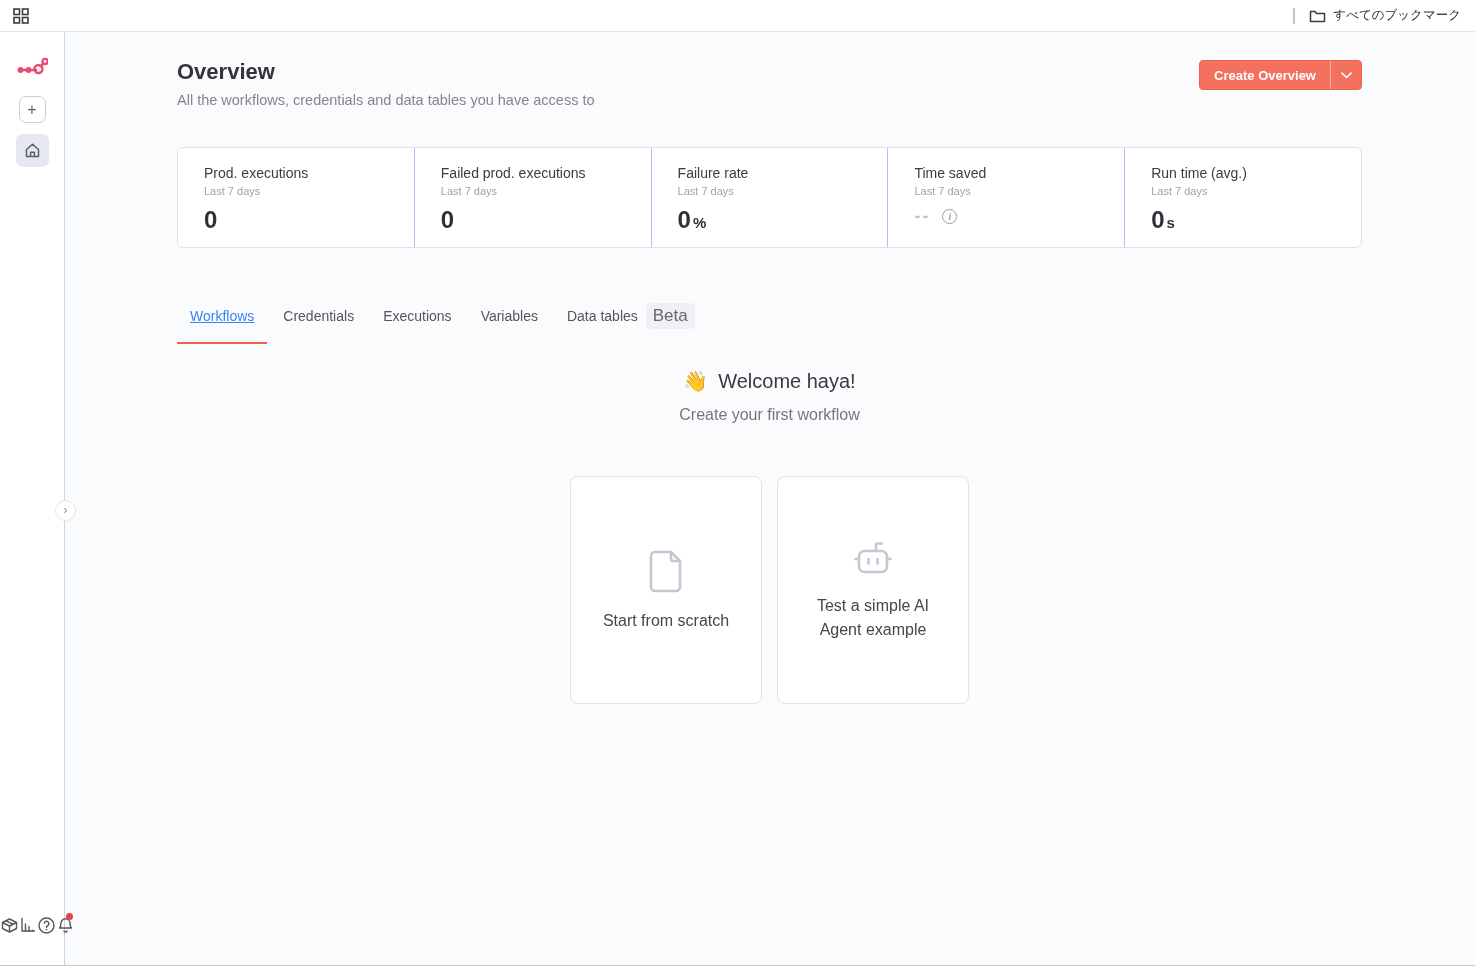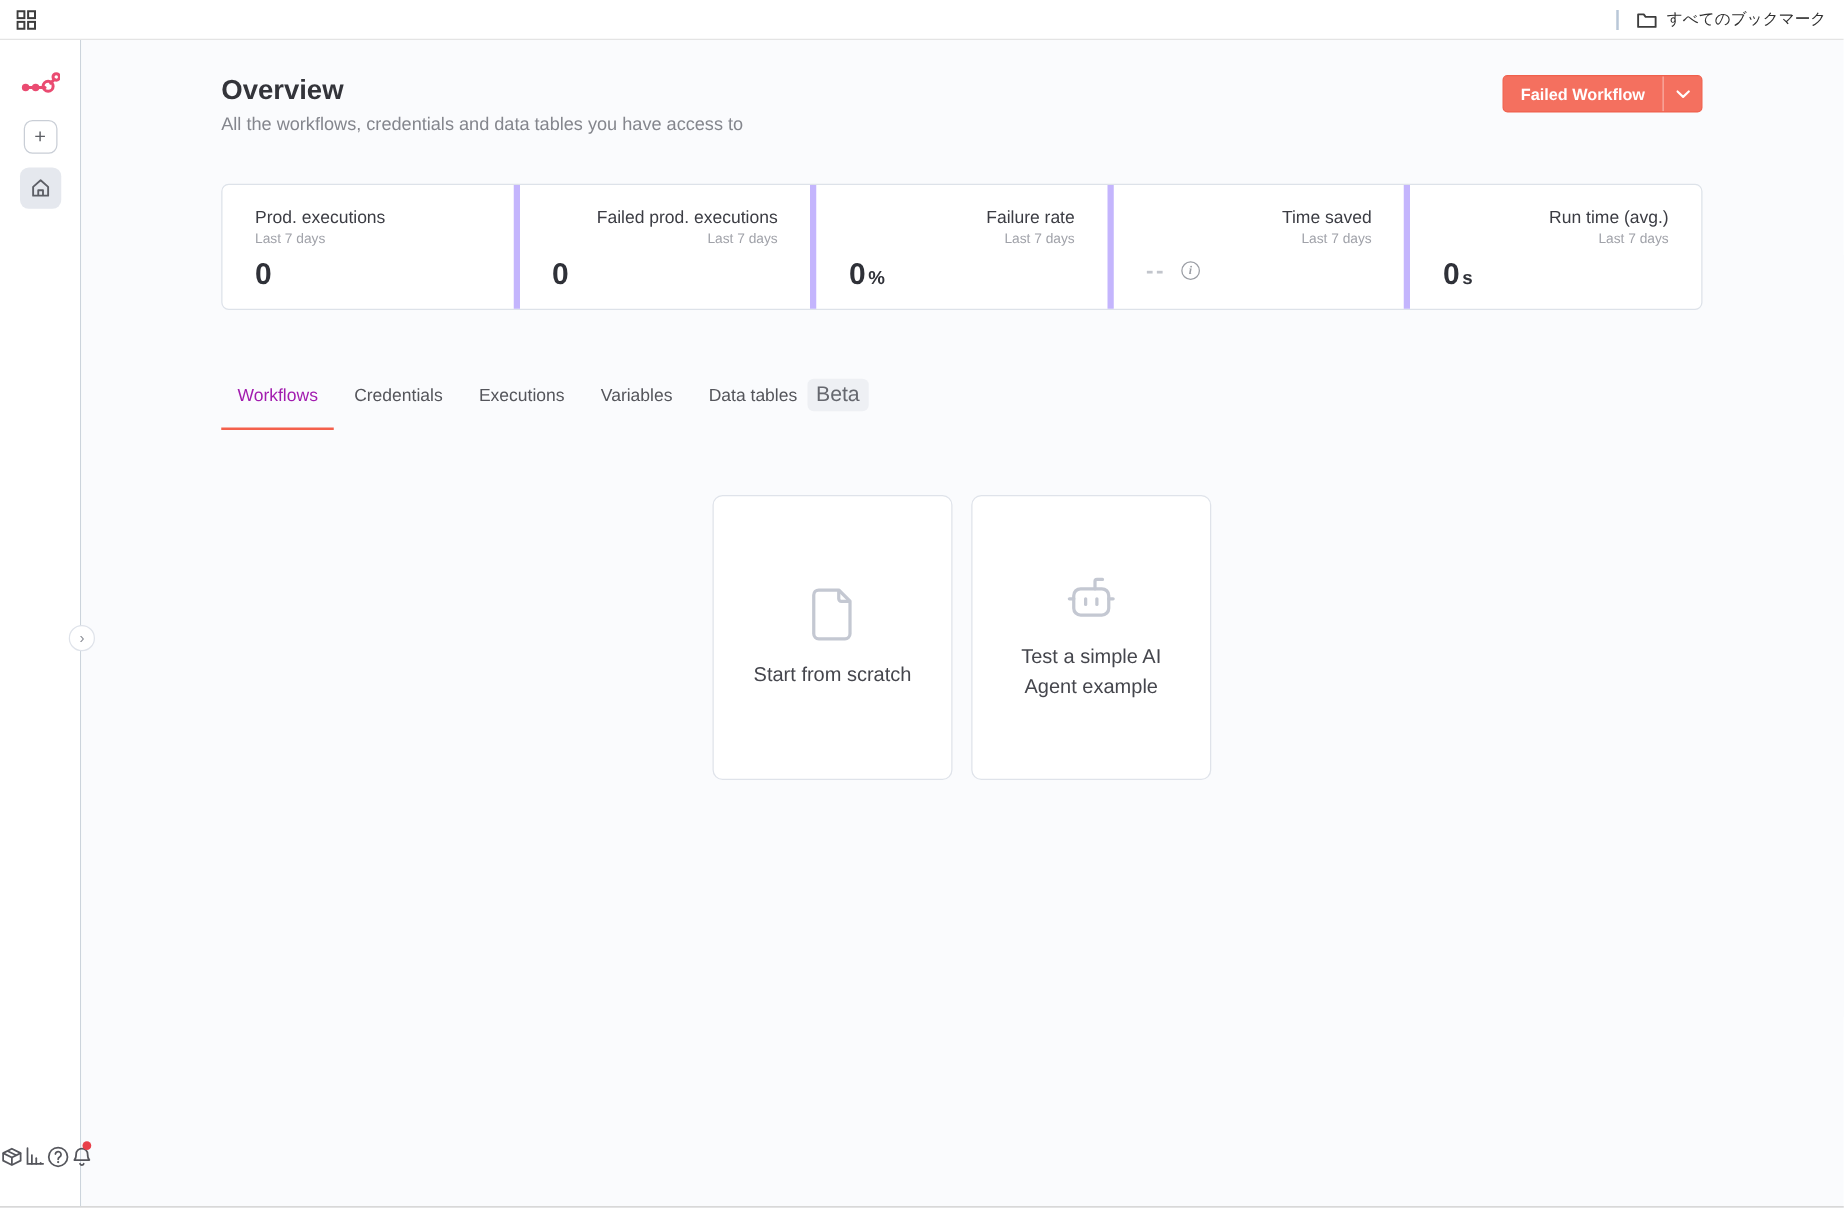--- a/index.html
+++ b/index.html
@@ -86,41 +86,41 @@
     width:30px; display:flex; align-items:center; justify-content:center;
     background:transparent; border:none; color:#fff; cursor:pointer;
   }
 
   
   .stats-row {
     margin-top:39px; display:flex; background:#fff;
     border:1px solid #dde2e9; border-radius:6px; height:101px;
   }
   .stat-cell { flex:1; padding:17px 26px 0 26px; }
-  .stat-cell + .stat-cell { border-left:5px solid #c4b5fd;text-align:right; }
+  .stat-cell + .stat-cell { border-left:1px solid #c4b5fd; }
   .stat-label { font-size:14px; color:#3b3c43; }
   .stat-period { margin-top:4px; font-size:11px; color:#a0a2a9; }
   .stat-value-row { margin-top:9px; display:flex; align-items:center; }
   .stat-value { font-size:24px; font-weight:bold; color:#2f3138; }
   .stat-suffix { font-size:15px; font-weight:bold; color:#2f3138; margin-left:2px; padding-top:5px; }
   .stat-value.muted { color:#c2c5cc; font-size:18px; letter-spacing:2px; font-weight:bold; }
   .info-icon {
     margin-left:12px; width:15px; height:15px; border:1.3px solid #9a9da4; border-radius:50%;
     color:#9a9da4; font-size:9.5px; display:flex; align-items:center; justify-content:center;
     font-family:"Liberation Serif", serif; font-style:italic; font-weight:bold;
   }
 
   
   .tabs { margin-top:55px; display:flex; gap:3px; }
   .tab {
     padding:0 13px 13px 13px; font-size:14px; color:#54555b; cursor:pointer;
     background:none; border:none; border-bottom:2px solid transparent;
     display:flex; align-items:center; gap:8px;
   }
-  .tab.active { color:#a21caf; border-bottom-color:#f4604c; font-weight:normal; }
+  .tab.active { color:#3b82f6; border-bottom-color:#f4604c; font-weight:normal;text-decoration:underline; }
   .beta-badge {
     background:#eef0f4; color:#66686f; font-size:17px; padding:3px 7px; border-radius:5px;
   }
 
   
   .welcome { margin-top:25px; text-align:center; }
   .welcome-title { font-size:20px; color:#3a3b41; }
   .welcome-emoji { margin-right:10px; }
   .welcome-sub { margin-top:13px; font-size:16px; color:#74767e; }
 
@@ -238,21 +238,21 @@
 
   <main class="main">
     <div class="content">
 
       <div class="page-header">
         <div>
           <h1 class="page-title">Overview</h1>
           <div class="page-subtitle">All the workflows, credentials and data tables you have access to</div>
         </div>
         <div class="create-btn">
-          <button class="create-btn-main">Failed Workflow</button>
+          <button class="create-btn-main">Create Overview</button>
           <span class="create-btn-sep"></span>
           <button class="create-btn-caret">
             <span>
               <svg width="11" height="7" viewBox="0 0 11 7">
                   <path d="M1 1.2 L5.5 5.5 L10 1.2" fill="none" stroke="#fff" stroke-width="1.7" stroke-linecap="round" stroke-linejoin="round"></path>
                 </svg>
             </span>
           </button>
         </div>
       </div>
@@ -312,20 +312,26 @@
         </button>
         <button class="tab">
           <span>Variables</span>
         </button>
         <button class="tab">
           <span>Data tables</span>
           <span class="beta-badge">Beta</span>
         </button>
       </div>
 
+      <div class="welcome">
+        <div class="welcome-title">
+          <span class="welcome-emoji">👋</span><span>Welcome haya!</span>
+        </div>
+        <div class="welcome-sub">Create your first workflow</div>
+      </div>
 
       <div class="cards">
         <div class="start-card">
           <span>
             <svg width="38" height="46" viewBox="0 0 38 46">
               <path d="M8 4 h16 l9 9 v26 a4 4 0 0 1 -4 4 H8 a4 4 0 0 1 -4 -4 V8 a4 4 0 0 1 4 -4 Z" fill="none" stroke="#c4c8d2" stroke-width="2.6" stroke-linejoin="round"></path>
               <path d="M24 4 v7 a2 2 0 0 0 2 2 h7" fill="none" stroke="#c4c8d2" stroke-width="2.6" stroke-linejoin="round"></path>
             </svg>
           </span>
           <span class="start-card-label">Start from scratch</span>

